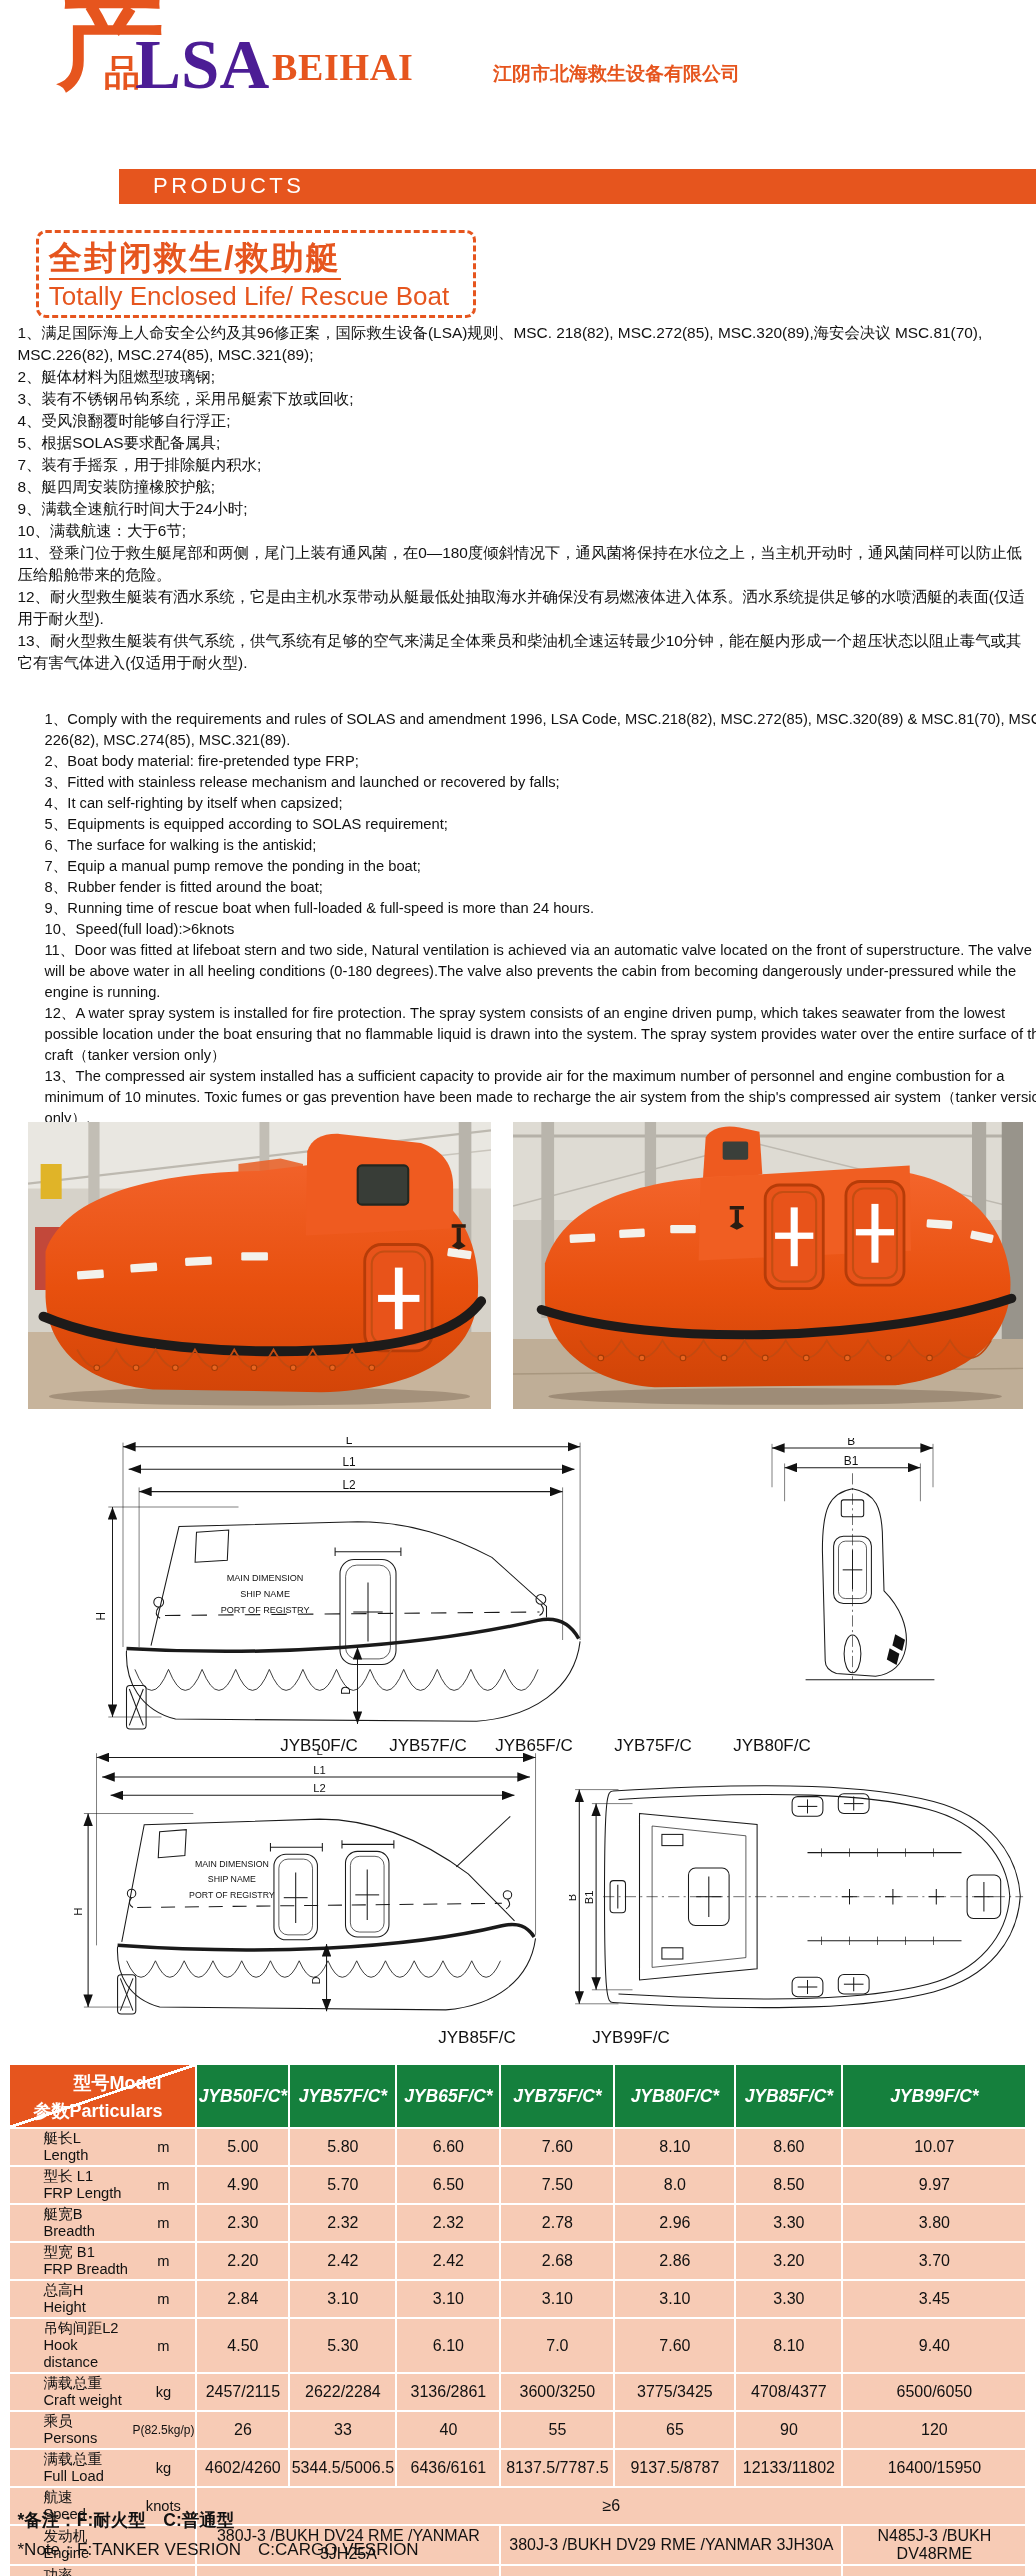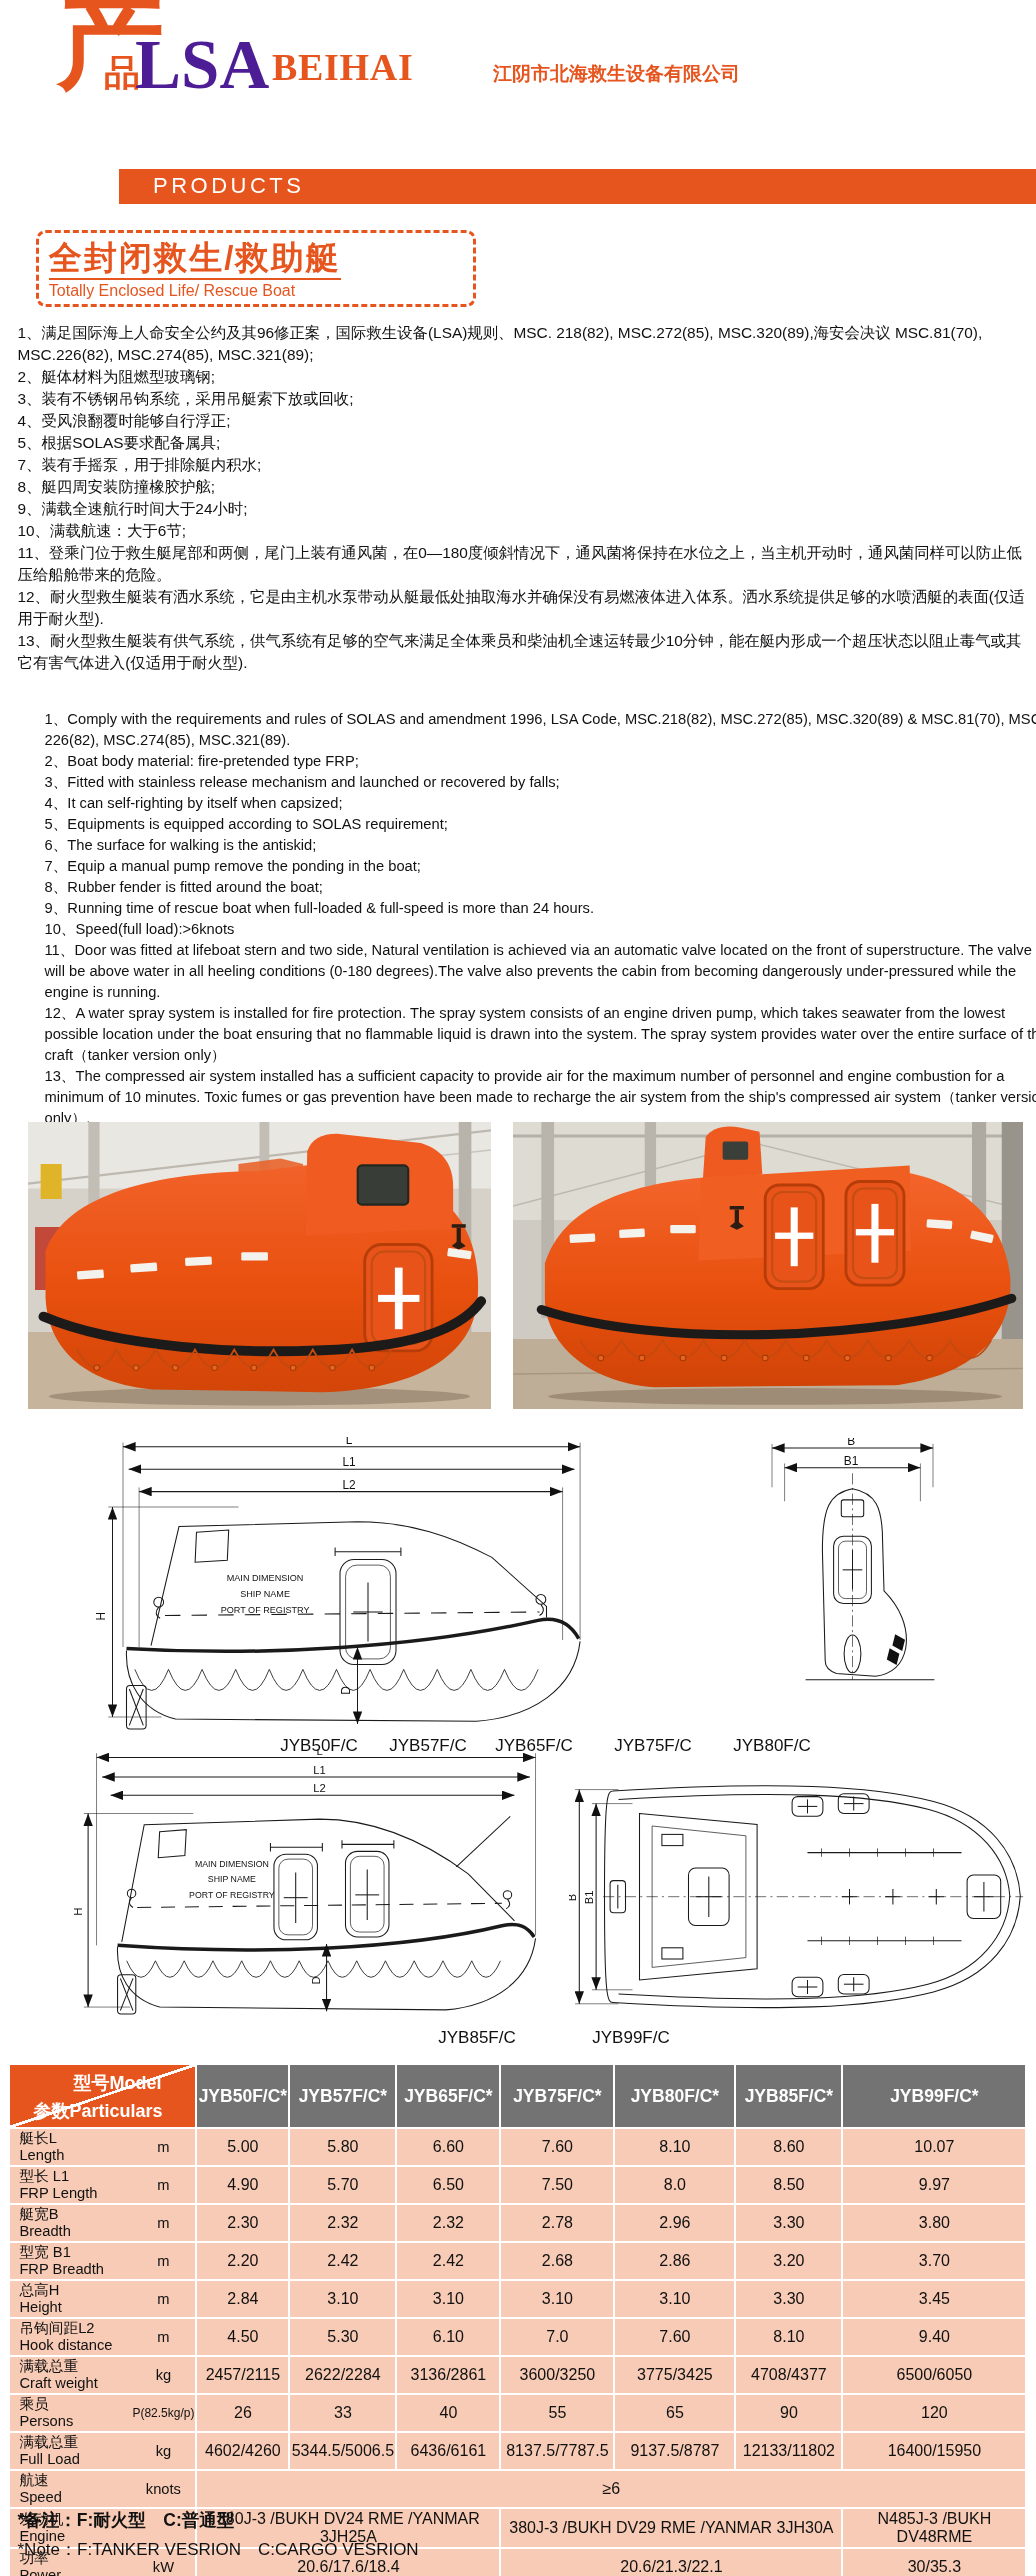--- a/index.html
+++ b/index.html
@@ -9,47 +9,47 @@
   #bigchar{position:absolute;left:57px;top:-12.6px;font-size:107px;font-weight:900;color:#e6551e;line-height:1;}
   #pin{position:absolute;left:104px;top:55px;font-size:36px;font-weight:900;color:#e6551e;line-height:1;}
   #lsa{position:absolute;left:135px;top:31px;font-size:69px;font-weight:bold;font-family:"Liberation Serif","DejaVu Serif",serif;color:#4c1d95;line-height:1;}
   #brand{position:absolute;left:272px;top:48px;font-size:38px;font-weight:bold;font-family:"Liberation Serif","DejaVu Serif",serif;color:#e6551e;letter-spacing:0.7px;line-height:1;}
   #company{position:absolute;left:493px;top:64px;font-size:19px;font-weight:bold;color:#e6551e;line-height:1.1;}
   #banner{position:absolute;left:119px;top:169px;width:918px;height:35px;background:#e6551e;}
   #banner span{display:block;padding:3.5px 0 0 34px;font-size:22px;letter-spacing:3.5px;color:#fff;}
   
   #titlebox{position:absolute;left:36px;top:230px;width:440px;border:3.5px dashed #e6551e;border-radius:9.8px;padding:5.6px 9.8px 4.2px 9.8px;box-sizing:border-box;}
   #title-zh{display:inline-block;font-size:33px;font-weight:bold;color:#e6551e;letter-spacing:2.1px;border-bottom:2.1px solid #e6551e;padding-bottom:1.4px;line-height:1.15;}
-  #title-en{font-size:16px;color:#e6551e;margin-top:2.1px;line-height:1.1;}
+  #title-en{font-size:26px;color:#e6551e;margin-top:2.1px;line-height:1.1;}
   
   .feat{position:absolute;left:17.5px;width:1011px;}
   #feat-zh{top:322px;font-size:15.4px;line-height:22px;}
   #feat-en{top:709px;font-size:14.7px;line-height:21px;margin-left:27px;}
   .feat p{margin:0;}
   
   .photo{position:absolute;top:1122px;height:287px;overflow:hidden;}
   #photo1{left:28px;width:463px;}
   #photo2{left:513px;width:510px;}
   .photo svg{display:block;width:100%;height:100%;}
   
   .draw{position:absolute;}
   .dlbl{position:absolute;width:98px;text-align:center;font-size:17px;color:#111;}
   
   #spec{position:absolute;left:8.4px;top:2063px;}
   table{border-collapse:separate;border-spacing:2.1px;table-layout:fixed;background:#fff;}
   td,th{margin:0;overflow:hidden;}
-  th.model{background:#737373;color:#fff;font-size:17.5px;font-weight:bold;text-align:center;height:60px;}
+  th.model{background:#15803d;color:#fff;font-size:17.5px;font-weight:bold;text-align:center;height:60px;font-style:italic;}
   th.corner{background:
       linear-gradient(to bottom right, rgba(0,0,0,0) calc(50% - 1.4px), #fff calc(50% - 1.4px), #fff calc(50% + 1.4px), rgba(0,0,0,0) calc(50% + 1.4px)),
       #e6551e;position:relative;height:60px;}
   th.corner .tr{position:absolute;top:5.6px;right:34px;color:#fff;font-size:18px;font-weight:bold;}
   th.corner .bl{position:absolute;bottom:4.2px;left:11.2px;color:#fff;font-size:18px;font-weight:bold;margin-left:12px;}
   td.lab{background:#f7cbb5;height:28px;}
   td.lab .wrap{display:flex;align-items:center;}
-  td.lab .names{flex:1;padding-left:8px;font-size:14.7px;line-height:17px;}
+  td.lab .names{flex:1;padding-left:32px;font-size:14.7px;line-height:17px;}
   td.lab .unit{width:62px;text-align:center;font-size:14.7px;}
   td.val{background:#f7cbb5;text-align:center;font-size:16px;height:28px;}
   
   #notes{position:absolute;left:17.5px;top:2508px;}
   #note-zh{font-size:17.5px;font-weight:bold;margin:0 0 5.6px 0;}
   #note-en{font-size:17px;margin:0;}
   
   svg text{font-family:"Liberation Sans","DejaVu Sans",sans-serif;}
 </style>
 </head>

